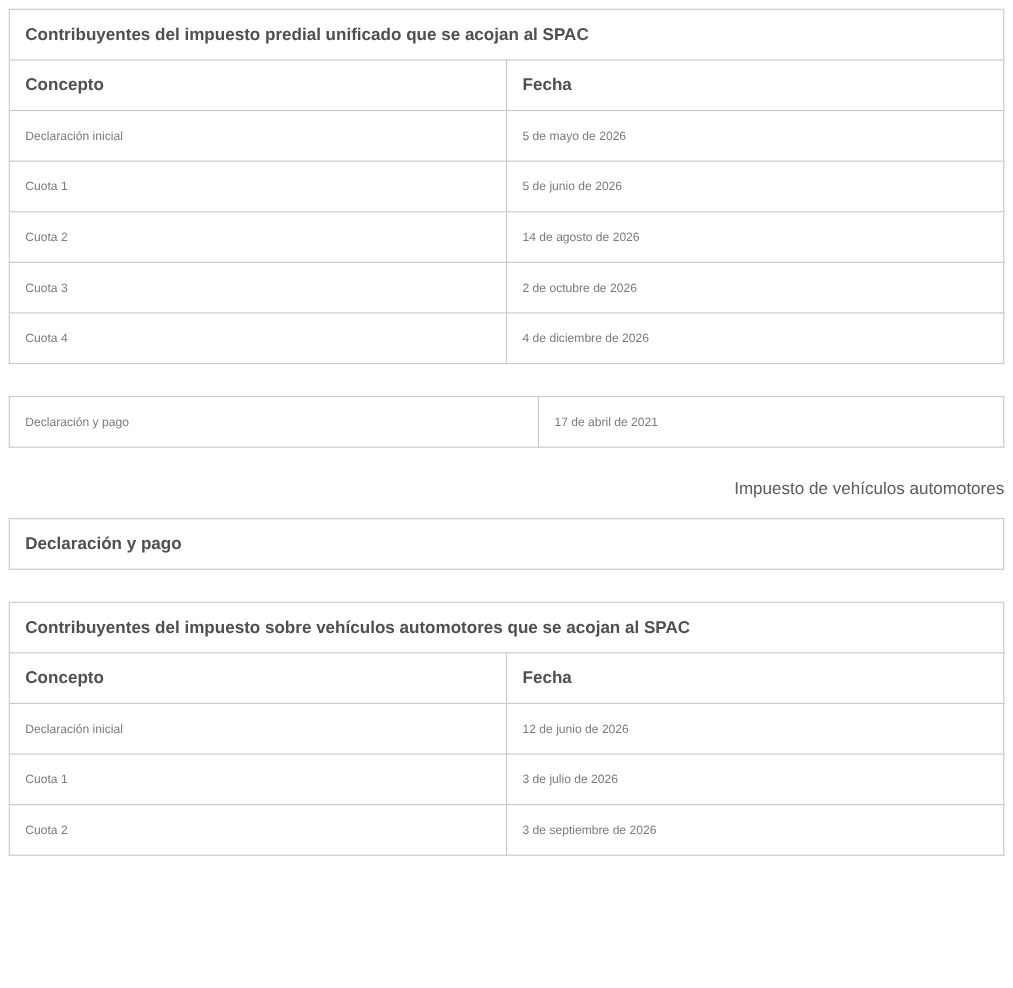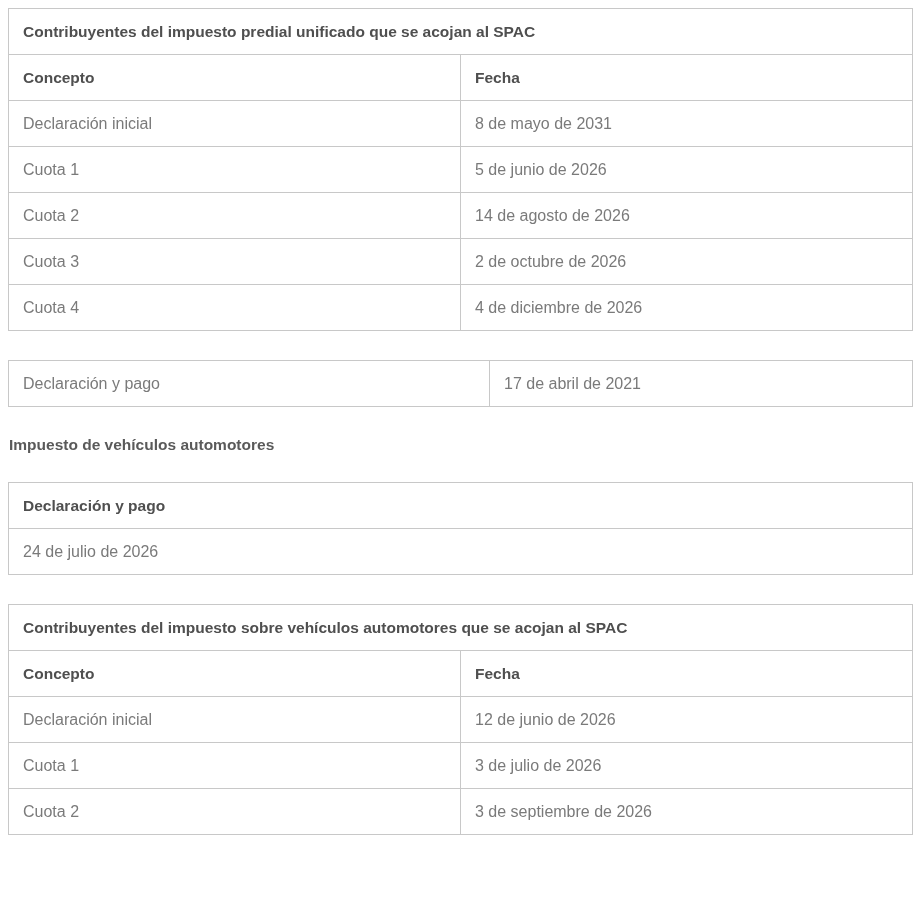--- a/index.html
+++ b/index.html
@@ -25,43 +25,44 @@
     border-collapse: collapse;
     table-layout: fixed;
     border: 1px solid #5d5d5d;
     background: #ffffff;
   }
   table.doc-table td {
     border: 1px solid #c8c8c8;
     padding: 0 14px;
     height: 45px;
     vertical-align: middle;
-    font-size: 16px;
+    font-size: 11px;
     color: #7a7a7a;
     font-weight: 400;
   }
   table.doc-table td.col-left { width: 452px; }
   table.doc-table tr.head-row td,
   table.doc-table tr.sub-head-row td {
     font-weight: bold;
     color: #4f4f4f;
     font-size: 15.5px;
   }
   table.doc-table tr.head-row td {
     border-bottom: 1px solid #c8c8c8;
   }
   .table-block {
     margin-bottom: 29px;
   }
   .section-title {
     font-size: 15.5px;
-    font-weight: bold;
+    font-weight: normal;
     color: #5a5a5a;
-    margin: 0 0 28px 0;
+    margin: 0 0 17px 0;
     padding-left: 1px;
+    text-align: right;
   }
   .spacer-top { height: 2px; }
 </style>
 </head>
 <body>
 
 <div class="page">
 
   <div class="spacer-top"></div>
 
@@ -70,21 +71,21 @@
       <tbody>
         <tr class="head-row">
           <td class="col-left" colspan="2">Contribuyentes del impuesto predial unificado que se acojan al SPAC</td>
         </tr>
         <tr class="sub-head-row">
           <td class="col-left">Concepto</td>
           <td>Fecha</td>
         </tr>
         <tr>
           <td class="col-left">Declaración inicial</td>
-          <td>8 de mayo de 2031</td>
+          <td>5 de mayo de 2026</td>
         </tr>
         <tr>
           <td class="col-left">Cuota 1</td>
           <td>5 de junio de 2026</td>
         </tr>
         <tr>
           <td class="col-left">Cuota 2</td>
           <td>14 de agosto de 2026</td>
         </tr>
         <tr>
@@ -111,23 +112,20 @@
   </div>
 
   <div class="section-title">Impuesto de vehículos automotores</div>
 
   <div class="table-block">
     <table class="doc-table">
       <tbody>
         <tr class="head-row">
           <td colspan="2">Declaración y pago</td>
         </tr>
-        <tr>
-          <td colspan="2">24 de julio de 2026</td>
-        </tr>
       </tbody>
     </table>
   </div>
 
   <div class="table-block">
     <table class="doc-table">
       <tbody>
         <tr class="head-row">
           <td class="col-left" colspan="2">Contribuyentes del impuesto sobre vehículos automotores que se acojan al SPAC</td>
         </tr>

